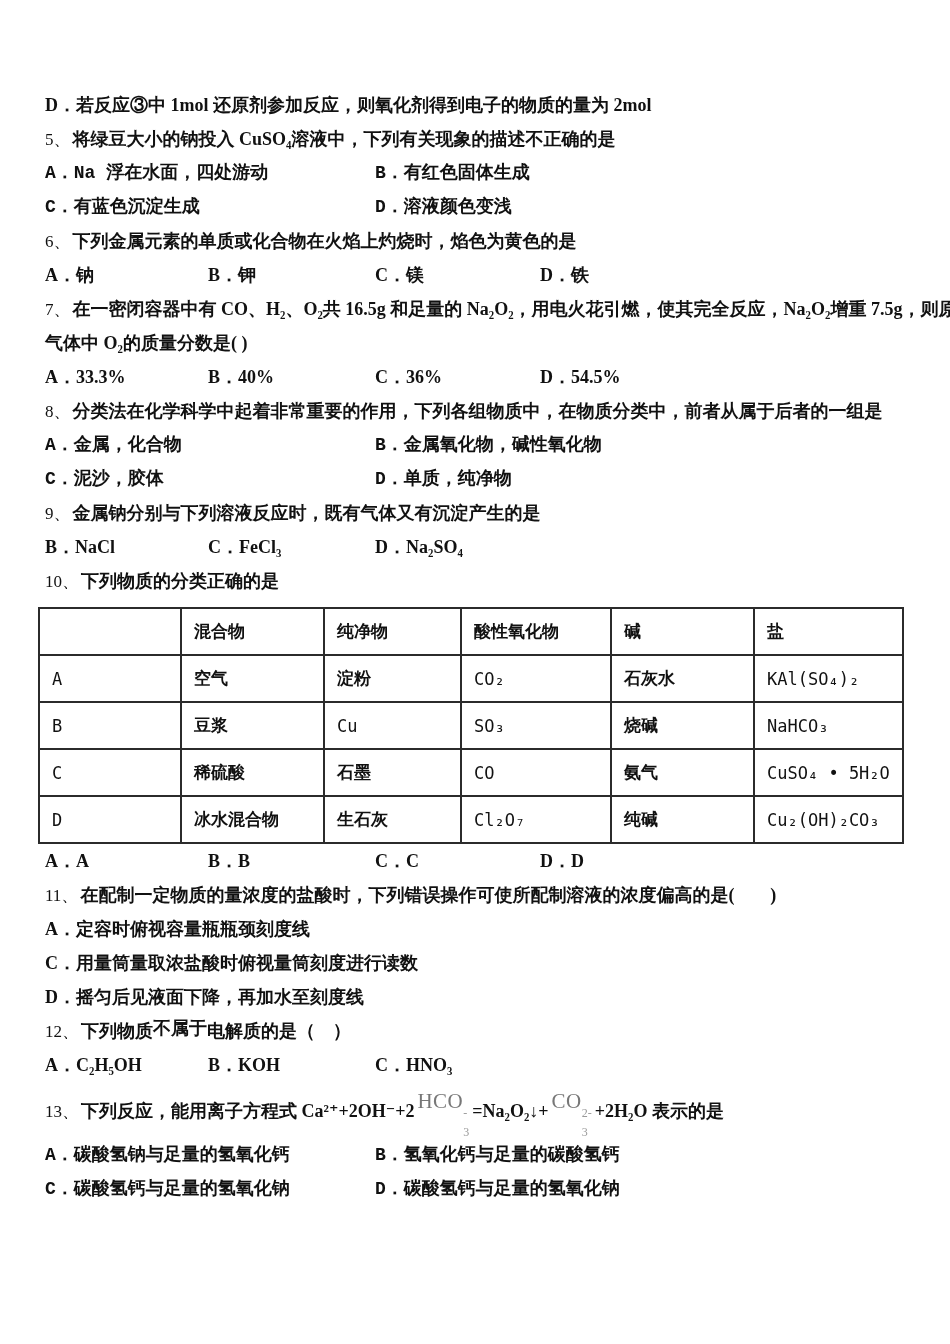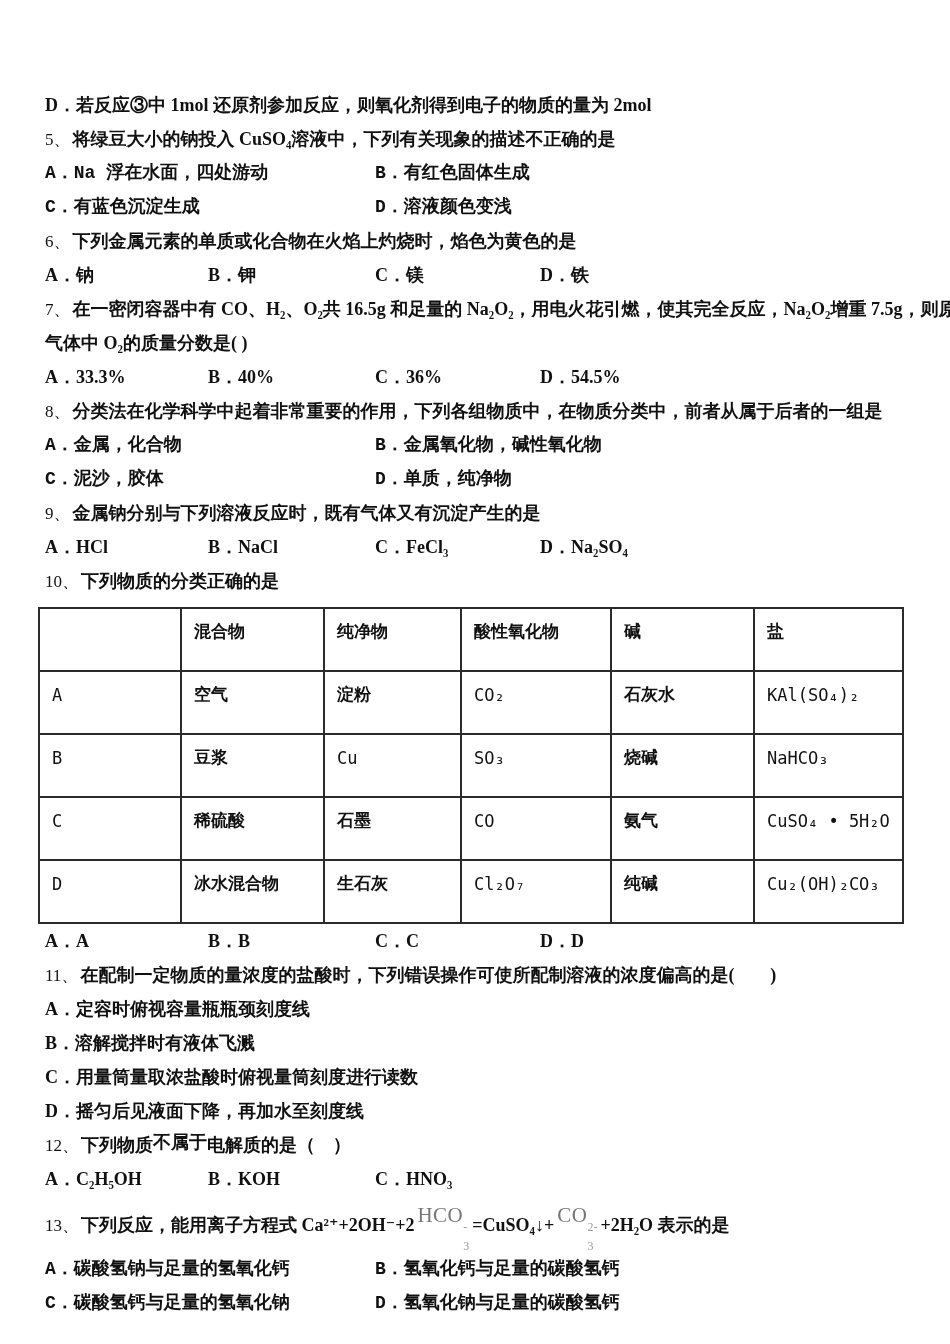--- a/index.html
+++ b/index.html
@@ -9,21 +9,21 @@
     font-weight:bold;font-size:18px;
   }
   .page{padding:88px 28px 0 45px;}
   .line{line-height:34px;height:34px;white-space:nowrap;}
   .qnum{font-weight:normal;font-size:17px;padding-right:2px;}
   .opts2{display:grid;grid-template-columns:330px 1fr;font-family:Liberation Mono, monospace;}
   .opts4{display:grid;grid-template-columns:163px 167px 165px 1fr;}
   
   table.cls{border-collapse:collapse;margin:9px 0 0 -7px;table-layout:fixed;}
   table.cls td{
-    border:2px solid #2b2b2b;height:45px;padding:0 2px 16px 12px;
+    border:2px solid #2b2b2b;height:45px;padding:0 2px 0 12px;
     vertical-align:middle;font-size:17px;overflow:hidden;
   }
   .mono{font-family:"DejaVu Sans Mono","Liberation Mono",monospace;font-weight:normal;font-size:15.5px;}
   
   .q13line{height:56px;line-height:56px;white-space:nowrap;}
   .fimg{position:relative;top:-9px;color:#777;font-weight:normal;margin:16px 3px;}
   .fbase{font-size:21px;letter-spacing:0.5px;}
   .fstack{display:inline-flex;flex-direction:column;justify-content:space-between;height:30px;vertical-align:-9px;font-size:12px;line-height:11px;color:#999;}
   .eq{margin:0 0;}
   .raised{position:relative;top:-3px;text-align:center;}
@@ -67,21 +67,20 @@
     <span>A．金属，化合物</span>
     <span>B．金属氧化物，碱性氧化物</span>
   </div>
   <div class="line opts2">
     <span>C．泥沙，胶体</span>
     <span>D．单质，纯净物</span>
   </div>
 
   <div class="line"><span class="qnum">9、</span><span>金属钠分别与下列溶液反应时，既有气体又有沉淀产生的是</span></div>
   <div class="line opts4">
-    <span>A．HCl</span>
     <span>B．NaCl</span>
     <span>C．FeCl₃</span>
     <span>D．Na₂SO₄</span>
   </div>
 
   <div class="line"><span class="qnum">10、</span><span>下列物质的分类正确的是</span></div>
 
   <table class="cls">
     <colgroup>
       <col style="width:142px">
@@ -137,42 +136,41 @@
 
   <div class="line opts4">
     <span>A．A</span>
     <span>B．B</span>
     <span>C．C</span>
     <span>D．D</span>
   </div>
 
   <div class="line"><span class="qnum">11、</span><span>在配制一定物质的量浓度的盐酸时，下列错误操作可使所配制溶液的浓度偏高的是(　　)</span></div>
   <div class="line"><span>A．定容时俯视容量瓶瓶颈刻度线</span></div>
-  <div class="line"><span>B．溶解搅拌时有液体飞溅</span></div>
   <div class="line"><span>C．用量筒量取浓盐酸时俯视量筒刻度进行读数</span></div>
   <div class="line"><span>D．摇匀后见液面下降，再加水至刻度线</span></div>
 
   <div class="line"><span class="qnum">12、</span><span>下列物质</span><span class="raised">不属于</span><span>电解质的是（　）</span></div>
   <div class="line opts4">
     <span>A．C₂H₅OH</span>
     <span>B．KOH</span>
     <span>C．HNO₃</span>
   </div>
 
   <div class="q13line">
     <span class="qnum">13、</span><span>下列反应，能用离子方程式 </span><span class="eq">Ca²⁺+2OH⁻+2</span><span class="fimg"><span class="fbase">HCO</span><span class="fstack">
           <span class="fsup">-</span>
           <span class="fsub">3</span>
-        </span></span><span class="eq">=CuSO₄↓+</span><span class="fimg"><span class="fbase">CO</span><span class="fstack">
+        </span></span><span class="eq">=Na₂O₂↓+</span><span class="fimg"><span class="fbase">CO</span><span class="fstack">
           <span class="fsup">2-</span>
           <span class="fsub">3</span>
         </span></span><span class="eq">+2H₂O 表示的是</span>
   </div>
   <div class="line opts2">
     <span>A．碳酸氢钠与足量的氢氧化钙</span>
     <span>B．氢氧化钙与足量的碳酸氢钙</span>
   </div>
   <div class="line opts2">
     <span>C．碳酸氢钙与足量的氢氧化钠</span>
-    <span>D．氢氧化钠与足量的碳酸氢钙</span>
+    <span>D．碳酸氢钙与足量的氢氧化钠</span>
   </div>
 
 </div>
 
 </body></html>

